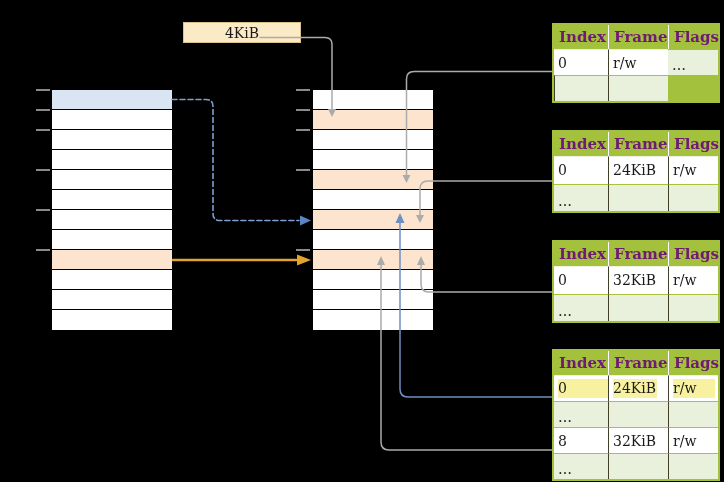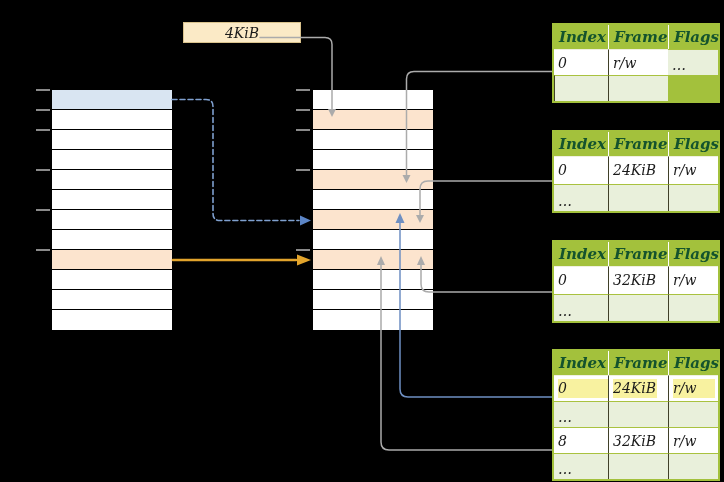--- a/index.html
+++ b/index.html
@@ -1,33 +1,33 @@
 <!DOCTYPE html>
 <html><head>
 <meta charset="utf-8">
 <style>
   html,body{margin:0;padding:0;background:#000;}
   #canvas{position:relative;width:724px;height:482px;background:#000;overflow:hidden;
-          font-family:"DejaVu Serif","Liberation Serif",serif;font-style:italic;}
+          font-family:"DejaVu Serif","Liberation Serif",serif;}
   
   #size-box{position:absolute;left:183px;top:22px;width:118px;height:21px;box-sizing:border-box;
             border:1px solid #D9C28C;display:flex;align-items:center;justify-content:center;
             font-size:14px;color:#1a1a1a;}
   
   .memcol{position:absolute;width:120px;height:240px;box-sizing:content-box;}
   #vcol{left:52px;top:90px;}
   #pcol{left:313px;top:90px;}
   .mrow{height:20px;box-sizing:border-box;border-bottom:1px solid #000;}
   .mrow:last-child{border-bottom:none;}
   .tick{position:absolute;width:14px;height:2px;background:#8A8A8A;}
   
   .ptable{position:absolute;box-sizing:border-box;border:2px solid #A3C13C;display:grid;
           grid-template-columns:54px 60px 50px;background:#A3C13C;}
   .th{display:flex;align-items:center;box-sizing:border-box;padding-left:5px;
-      color:#14532d;font-weight:bold;font-size:15px;}
+      color:#701a75;font-weight:bold;font-size:15px;}
   .th + .th{border-left:1px solid #fff;}
   .cell{display:flex;align-items:center;box-sizing:border-box;padding-left:4px;
         font-size:14px;color:#1a1a1a;border-top:1px solid #A9C23F;}
   .cell.vsep{border-left:1px solid #404028;}
   .cell.firstdata{border-top:1px solid #F0F0E0;}
   .cell.data{background:#fff;}
   .cell.ellipsis{background:#E9F0DB;align-items:flex-end;padding-bottom:2px;color:#222;}
   .hl{display:inline-block;line-height:19px;height:19px;}
   svg{position:absolute;left:0;top:0;pointer-events:none;}
   .gline,.bline,.bdash,.oline{fill:none;stroke-linecap:round;}

